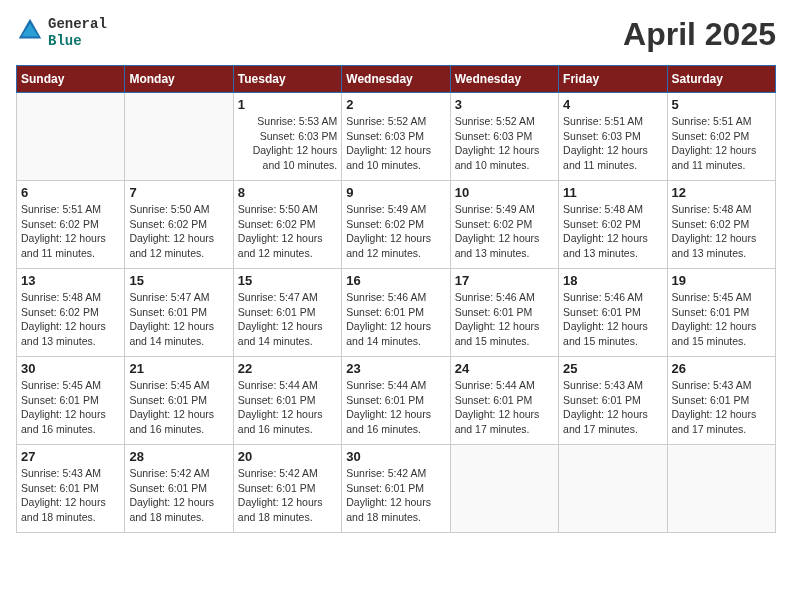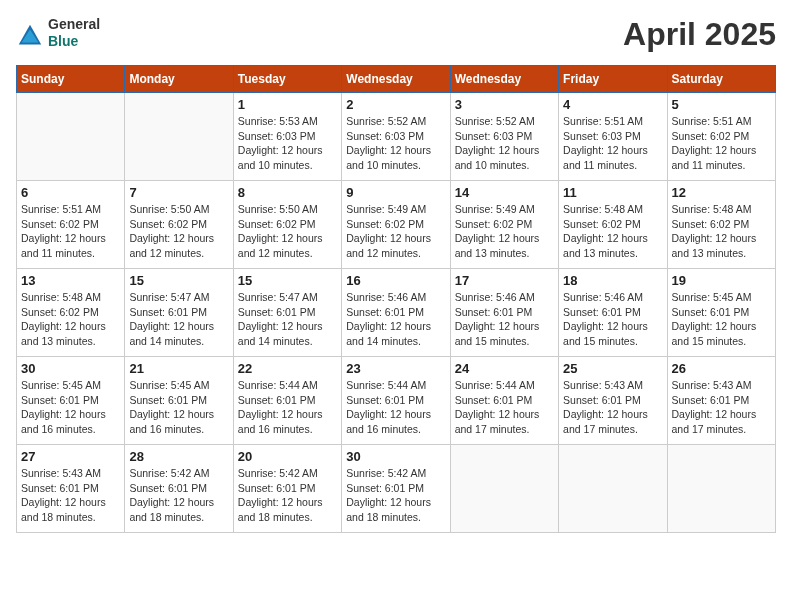--- a/index.html
+++ b/index.html
@@ -11,22 +11,23 @@
       padding: 16px;
     }
     .header {
       display: flex;
       justify-content: space-between;
       align-items: flex-start;
       margin-bottom: 12px;
     }
     .logo {
       display: flex;
-      align-items: flex-end;
+      align-items: flex-start;
       gap: 4px;
+      font-family: Liberation Mono, monospace;
     }
     .logo-text {
       display: flex;
       flex-direction: column;
       font-size: 14px;
       font-weight: bold;
       line-height: 1.2;
     }
     .logo-general { color: #333; }
     .logo-blue { color: #0f766e; }
@@ -45,21 +46,21 @@
       font-size: 14px;
       color: #555;
       font-weight: normal;
     }
     table {
       width: 100%;
       border-collapse: collapse;
       font-size: 11px;
     }
     thead tr th {
-      background-color: #c2410c;
+      background-color: #7f1d1d;
       color: #fff;
       padding: 6px 4px;
       text-align: left;
       font-size: 12px;
       border: 1px solid #2a6bb0;
     }
     tbody tr td {
       border: 1px solid #ccc;
       vertical-align: top;
       padding: 4px;
@@ -113,21 +114,21 @@
         <th>Friday</th>
         <th>Saturday</th>
       </tr>
   </thead>
   <tbody id="calendar-body">
       <tr>
         <td class="empty"></td>
         <td class="empty"></td>
         <td>
           <span class="day-num">1</span>
-          <div class="day-info" style="white-space: pre-line;">Sunrise: 5:53 AM
+          <div class="day-info" style="white-space: pre-line; text-align: right;">Sunrise: 5:53 AM
 Sunset: 6:03 PM
 Daylight: 12 hours and 10 minutes.</div>
         </td>
         <td>
           <span class="day-num">2</span>
           <div class="day-info" style="white-space: pre-line;">Sunrise: 5:52 AM
 Sunset: 6:03 PM
 Daylight: 12 hours and 10 minutes.</div>
         </td>
         <td>
@@ -168,21 +169,21 @@
 Sunset: 6:02 PM
 Daylight: 12 hours and 12 minutes.</div>
         </td>
         <td>
           <span class="day-num">9</span>
           <div class="day-info" style="white-space: pre-line;">Sunrise: 5:49 AM
 Sunset: 6:02 PM
 Daylight: 12 hours and 12 minutes.</div>
         </td>
         <td>
-          <span class="day-num">14</span>
+          <span class="day-num">10</span>
           <div class="day-info" style="white-space: pre-line;">Sunrise: 5:49 AM
 Sunset: 6:02 PM
 Daylight: 12 hours and 13 minutes.</div>
         </td>
         <td>
           <span class="day-num">11</span>
           <div class="day-info" style="white-space: pre-line;">Sunrise: 5:48 AM
 Sunset: 6:02 PM
 Daylight: 12 hours and 13 minutes.</div>
         </td>

